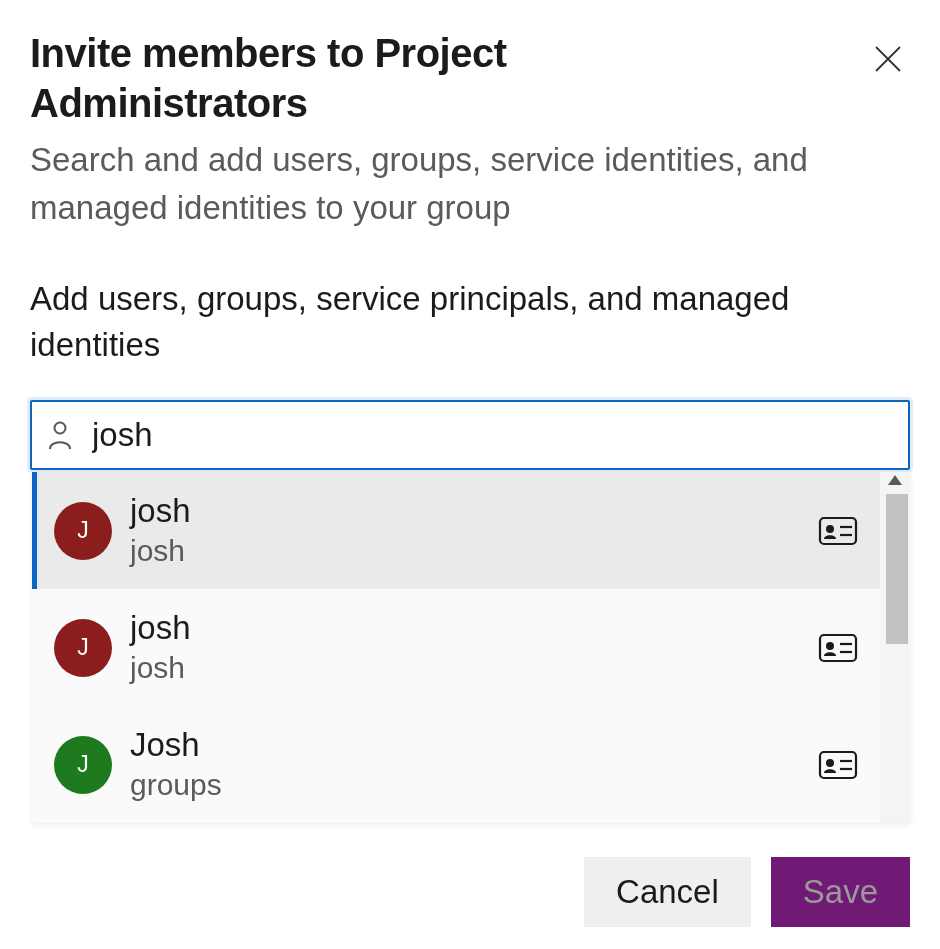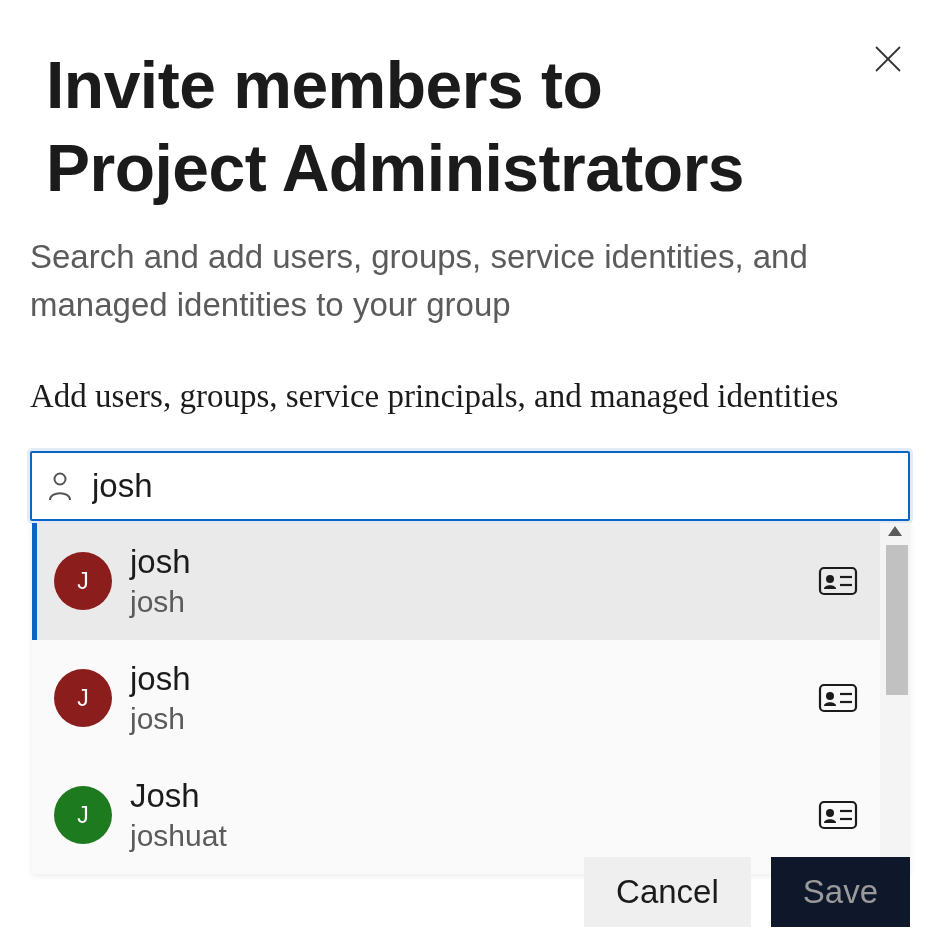--- a/index.html
+++ b/index.html
@@ -18,24 +18,24 @@
     padding: 28px 30px 0 30px;
     width: 100%;
     height: 100%;
   }
   .header-row {
     display: flex;
     align-items: flex-start;
     justify-content: space-between;
   }
   .title {
-    font-size: 66px;
+    font-size: 40px;
     font-weight: 600;
     line-height: 1.25;
-    margin: 16px;
+    margin: 0;
     max-width: 760px;
     letter-spacing: -0.5px;
   }
   .close-btn {
     margin-top: 14px;
     margin-right: 4px;
     width: 36px;
     height: 36px;
     display: flex;
     align-items: center;
@@ -51,21 +51,20 @@
     color: #5b5b5b;
     margin: 8px 0 0 0;
     max-width: 850px;
   }
   .field-label {
     font-size: 33px;
     line-height: 1.4;
     color: #1b1b1b;
     margin: 44px 0 0 0;
     max-width: 850px;
-    font-family: Liberation Serif, serif;
   }
   .search-wrap {
     margin-top: 32px;
     position: relative;
   }
   .search-box {
     display: flex;
     align-items: center;
     width: 100%;
     height: 70px;
@@ -204,21 +203,21 @@
     border: none;
     cursor: pointer;
     display: flex;
     align-items: center;
   }
   .btn-secondary {
     background: #efefef;
     color: #1b1b1b;
   }
   .btn-primary {
-    background: #0f172a;
+    background: #701a75;
     color: #9a9a9a;
     cursor: default;
   }
 </style>
 </head>
 <body>
 
 <div class="panel">
 
   <div class="header-row">
@@ -275,21 +274,21 @@
                 <circle cx="12" cy="13" r="4" fill="#1b1b1b" stroke="none"></circle>
                 <path d="M6 23 C6 18, 18 18, 18 23" fill="#1b1b1b" stroke="none"></path>
                 <line x1="22" y1="11" x2="34" y2="11"></line>
                 <line x1="22" y1="19" x2="34" y2="19"></line>
               </svg></div>
           </div>
           <div class="item">
             <div class="avatar" style="background: rgb(30, 122, 30);">J</div>
             <div class="texts">
               <div class="primary">Josh</div>
-              <div class="secondary">joshuat</div>
+              <div class="secondary">groups</div>
             </div>
             <div class="card-icon"><svg width="40" height="30" viewBox="0 0 40 30" fill="none" stroke="#1b1b1b" stroke-width="2.2">
                 <rect x="2" y="2" width="36" height="26" rx="4"></rect>
                 <circle cx="12" cy="13" r="4" fill="#1b1b1b" stroke="none"></circle>
                 <path d="M6 23 C6 18, 18 18, 18 23" fill="#1b1b1b" stroke="none"></path>
                 <line x1="22" y1="11" x2="34" y2="11"></line>
                 <line x1="22" y1="19" x2="34" y2="19"></line>
               </svg></div>
           </div>
         </div>

